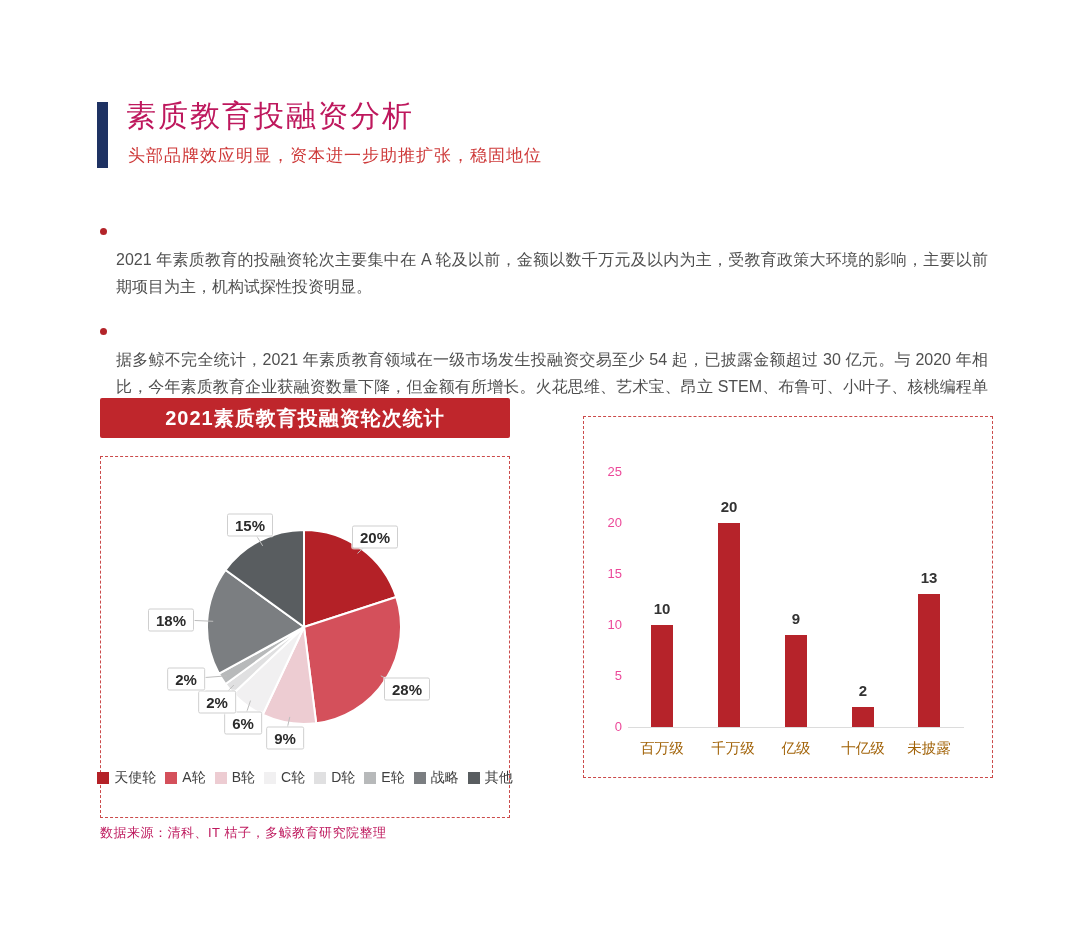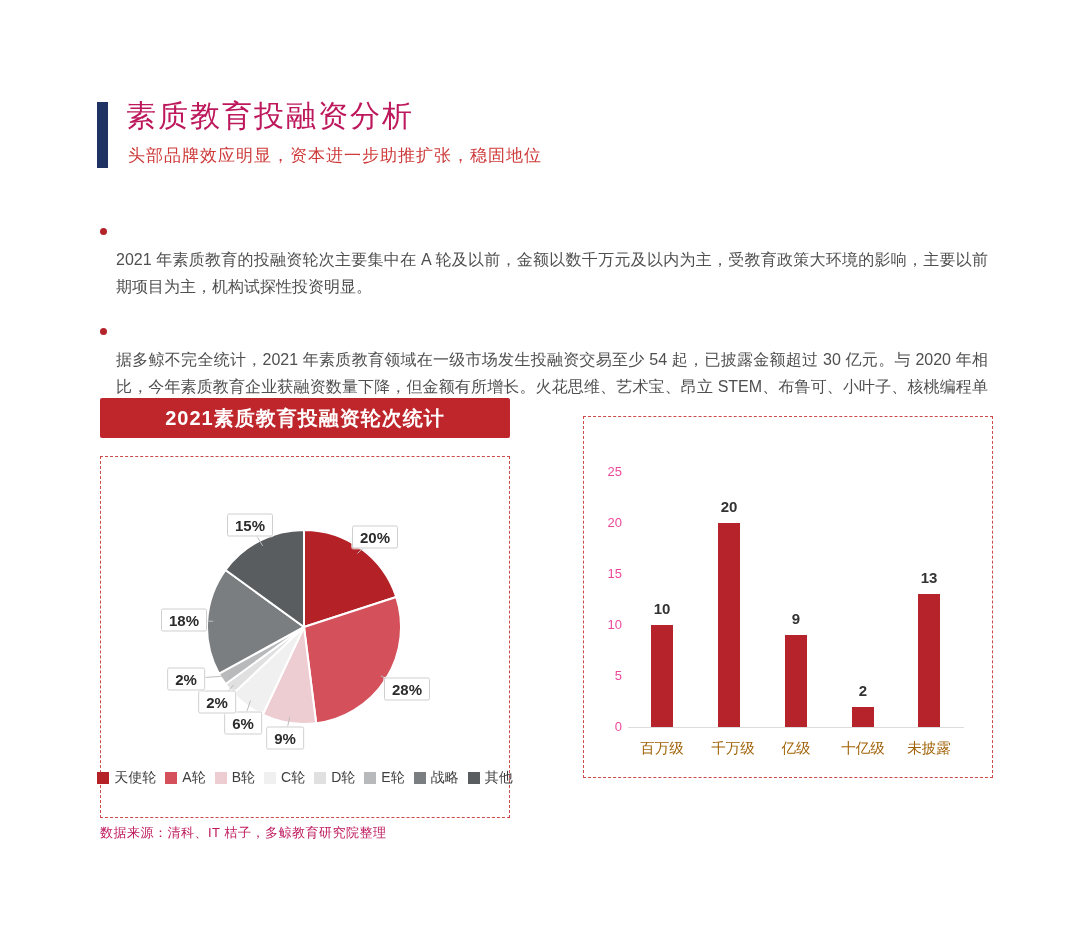--- a/index.html
+++ b/index.html
@@ -166,21 +166,21 @@
             <span class="legend-swatch" style="background: rgb(89, 93, 96);"></span>
             <span class="legend-label">其他</span>
           </span>
         </div>
     <div class="pie-label" style="left: 274px; top: 80px;">20%</div>
         <div class="pie-label" style="left: 306px; top: 232px;">28%</div>
         <div class="pie-label" style="left: 184px; top: 281px;">9%</div>
         <div class="pie-label" style="left: 142px; top: 266px;">6%</div>
         <div class="pie-label" style="left: 116px; top: 245px;">2%</div>
         <div class="pie-label" style="left: 85px; top: 222px;">2%</div>
-        <div class="pie-label" style="left: 83px; top: 163px; text-align: right;">18%</div>
+        <div class="pie-label" style="left: 70px; top: 163px; text-align: right;">18%</div>
         <div class="pie-label" style="left: 149px; top: 68px;">15%</div>
       </div>
   </div>
 
   <div class="chart-col right">
     <div class="chart-box" id="bar-box">
         <div class="tick-label" style="left: 8px; top: 302px;">0</div>
         <div class="tick-label" style="left: 8px; top: 251px;">5</div>
         <div class="tick-label" style="left: 8px; top: 200px;">10</div>
         <div class="tick-label" style="left: 8px; top: 149px;">15</div>

